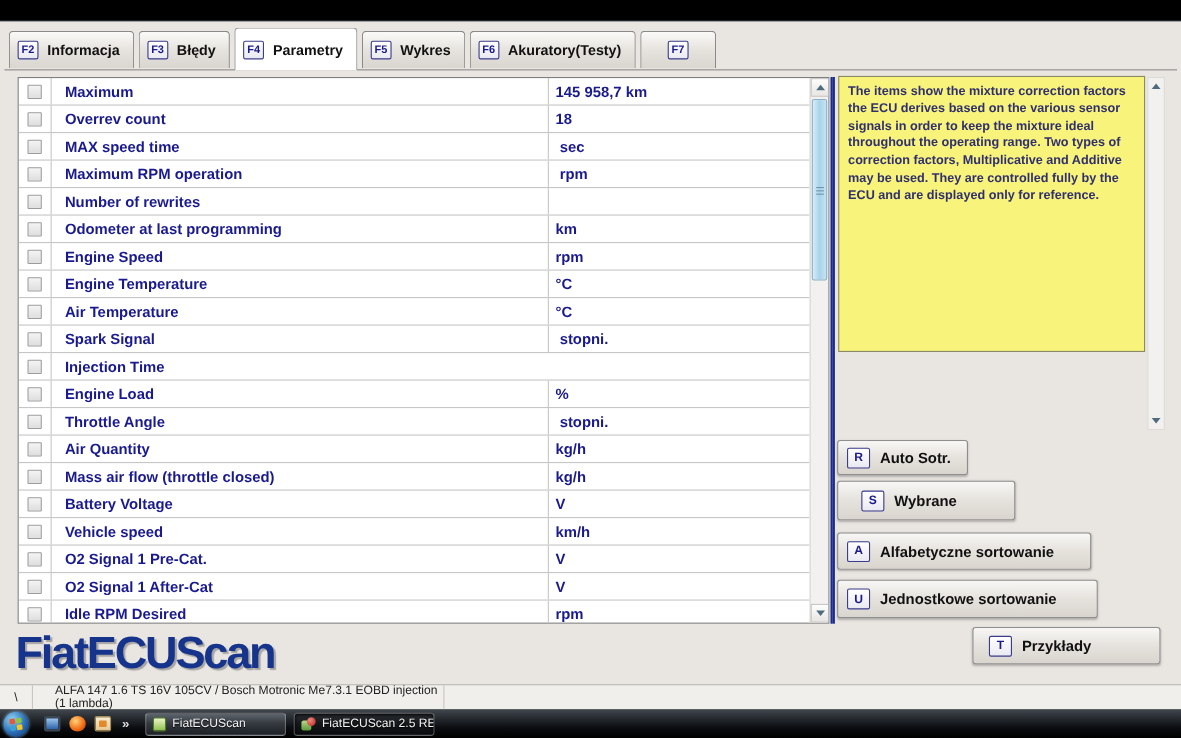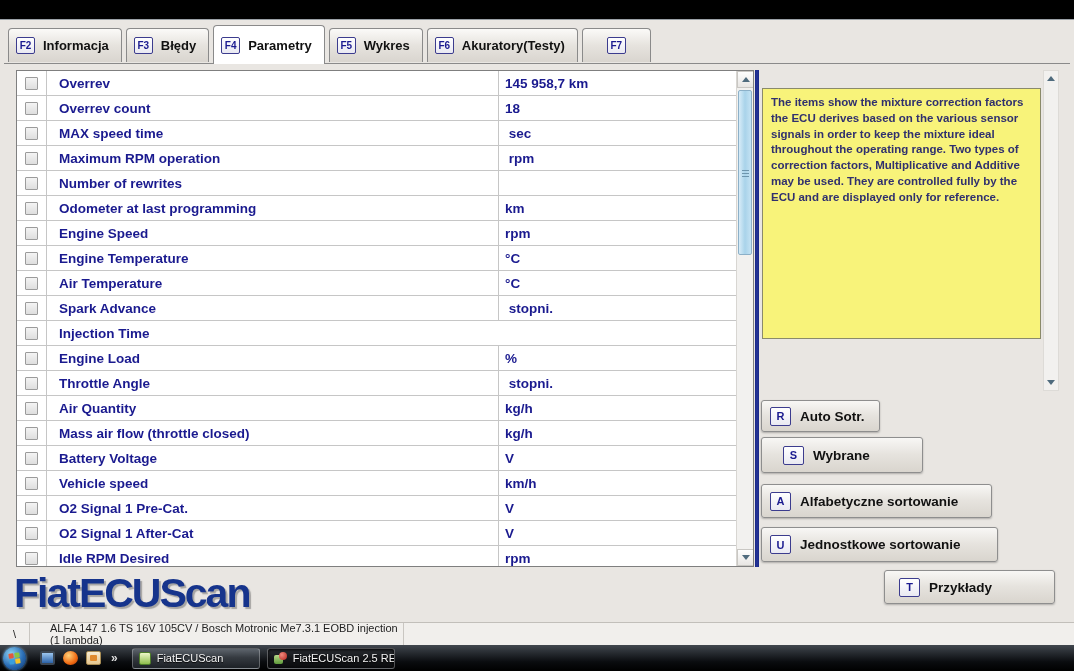--- a/index.html
+++ b/index.html
@@ -60,21 +60,21 @@
   .tri-down { width:0; height:0; border-left:4px solid transparent; border-right:4px solid transparent; border-top:5px solid #4f6b7d; }
   .thumb { position:absolute; left:1px; top:19px; width:14px; height:165px; border-radius:2px;
     background:linear-gradient(90deg,#d7ecf8,#a9d3ea 50%,#c4e2f3); border:1px solid #8cb0c8; }
   .grip { position:absolute; left:3px; top:50%; width:7px; height:1px; background:#6d95ad; box-shadow:0 3px 0 #6d95ad,0 -3px 0 #6d95ad; }
 
   
   .navline { position:absolute; left:755px; top:70px; width:4px; height:497px;
     background:linear-gradient(90deg,#1b2a8c 35%,#4a58b5 50%,#1b2a8c 65%); }
 
   
-  .infobox { position:absolute; left:762px; top:88px; width:279px; height:251px; background:#f8f37a;
+  .infobox { position:absolute; left:762px; top:69px; width:279px; height:251px; background:#f8f37a;
     border:1px solid #8a8a6a; padding:6px 8px; font-size:11.5px; line-height:15.8px; font-weight:bold; color:#30306e; }
   .infoscroll { position:absolute; left:1043px; top:70px; width:16px; height:321px; background:#f2f1ef; border:1px solid #dddbd7; }
   .infoscroll .sbtn { width:14px; height:15px; border:none; background:transparent; }
 
   
   .abtn { position:absolute; display:flex; align-items:center; cursor:default;
     background:linear-gradient(#f8f7f5,#e6e3de 48%,#d9d5ce); border:1px solid #8e8e8e; border-radius:3px;
     box-shadow:0 1px 2px rgba(0,0,0,.25); padding-left:8px; }
   .abtn .fkey { width:21px; height:19px; font-size:11px; margin-right:9px; }
   .abtn .blabel { font-size:13.5px; font-weight:bold; color:#111; }
@@ -171,21 +171,21 @@
       <span class="fkey" style="margin-right:0;">F7</span>
     </div>
   </div>
 
   <div class="ptable">
     <div class="rows" id="rows">
   <div class="prow">
     <span class="cbcell">
             <span class="cb"></span>
           </span>
-    <span class="pname">Overrev</span>
+    <span class="pname">Maximum</span>
     <span class="pval">145 958,7 km</span>
   </div>
 
   <div class="prow">
     <span class="cbcell">
             <span class="cb"></span>
           </span>
     <span class="pname">Overrev count</span>
     <span class="pval">18</span>
   </div>
@@ -243,21 +243,21 @@
             <span class="cb"></span>
           </span>
     <span class="pname">Air Temperature</span>
     <span class="pval">°C</span>
   </div>
 
   <div class="prow">
     <span class="cbcell">
             <span class="cb"></span>
           </span>
-    <span class="pname">Spark Advance</span>
+    <span class="pname">Spark Signal</span>
     <span class="pval"> stopni.</span>
   </div>
 
   <div class="prow">
     <span class="cbcell">
             <span class="cb"></span>
           </span>
     <span class="pname">Injection Time</span>
   </div>
 

